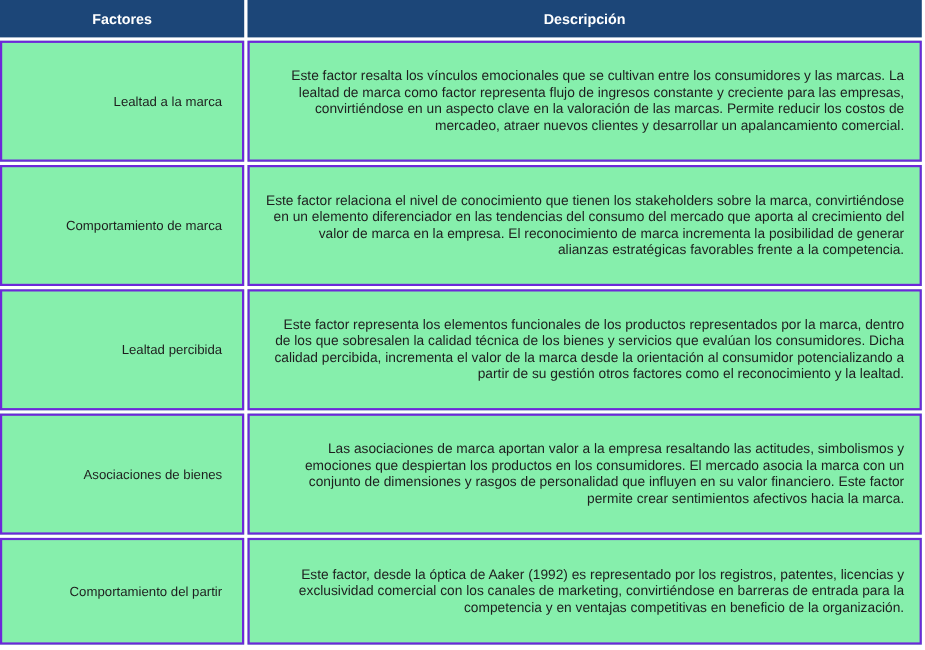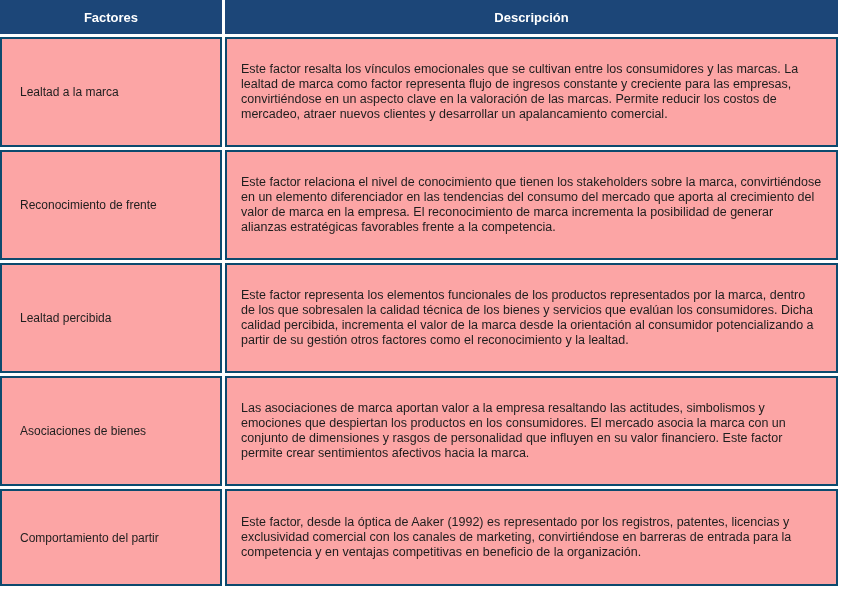--- a/index.html
+++ b/index.html
@@ -30,23 +30,23 @@
     background: #1c4678;
     color: #ffffff;
     font-size: 13px;
     font-weight: bold;
     height: 34px;
     padding: 0;
     text-align: center;
     vertical-align: middle;
   }
   tbody td {
-    border: 2px solid #0c4a6e;
-    background: #fca5a5;
-    text-align: left;
+    border: 2px solid #6d28d9;
+    background: #86efac;
+    text-align: right;
     vertical-align: middle;
     padding: 0 10px;
   }
   tbody tr.row-normal td { height: 106px; }
   tbody tr.row-short  td { height: 93px; }
 
   td.factor-cell {
     font-size: 12px;
     line-height: 16px;
     padding: 0 18px;
@@ -71,21 +71,21 @@
         <th>Factores</th>
         <th>Descripción</th>
       </tr>
     </thead>
     <tbody>
       <tr class="row-normal">
         <td class="factor-cell">Lealtad a la marca</td>
         <td class="description-cell">Este factor resalta los vínculos emocionales que se cultivan entre los consumidores y las marcas. La lealtad de marca como factor representa flujo de ingresos constante y creciente para las empresas, convirtiéndose en un aspecto clave en la valoración de las marcas. Permite reducir los costos de mercadeo, atraer nuevos clientes y desarrollar un apalancamiento comercial.</td>
       </tr>
       <tr class="row-normal">
-        <td class="factor-cell">Reconocimiento de frente</td>
+        <td class="factor-cell">Comportamiento de marca</td>
         <td class="description-cell">Este factor relaciona el nivel de conocimiento que tienen los stakeholders sobre la marca, convirtiéndose en un elemento diferenciador en las tendencias del consumo del mercado que aporta al crecimiento del valor de marca en la empresa. El reconocimiento de marca incrementa la posibilidad de generar alianzas estratégicas favorables frente a la competencia.</td>
       </tr>
       <tr class="row-normal">
         <td class="factor-cell">Lealtad percibida</td>
         <td class="description-cell">Este factor representa los elementos funcionales de los productos representados por la marca, dentro de los que sobresalen la calidad técnica de los bienes y servicios que evalúan los consumidores. Dicha calidad percibida, incrementa el valor de la marca desde la orientación al consumidor potencializando a partir de su gestión otros factores como el reconocimiento y la lealtad.</td>
       </tr>
       <tr class="row-normal">
         <td class="factor-cell">Asociaciones de bienes</td>
         <td class="description-cell">Las asociaciones de marca aportan valor a la empresa resaltando las actitudes, simbolismos y emociones que despiertan los productos en los consumidores. El mercado asocia la marca con un conjunto de dimensiones y rasgos de personalidad que influyen en su valor financiero. Este factor permite crear sentimientos afectivos hacia la marca.</td>
       </tr>

